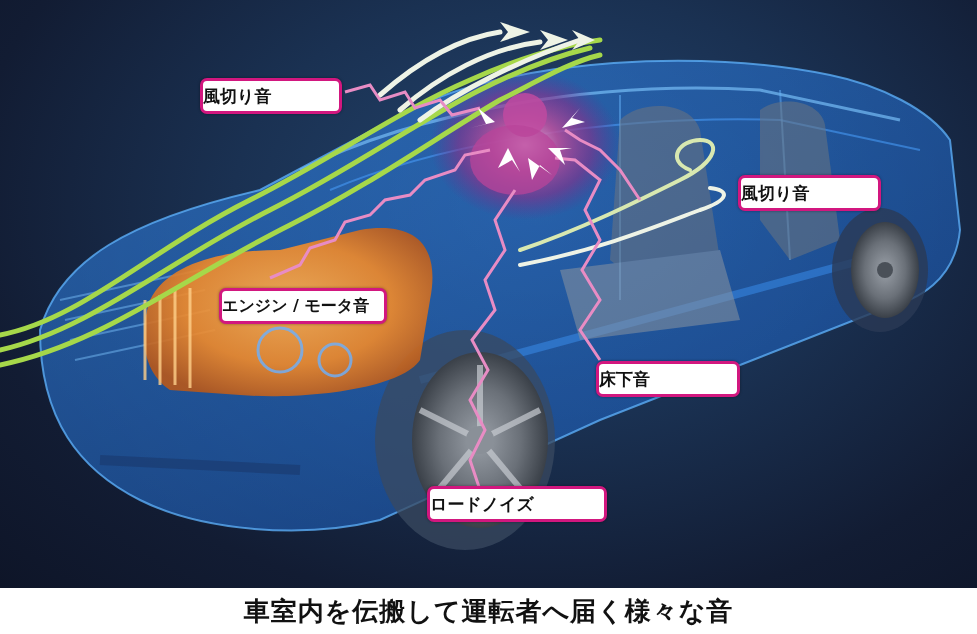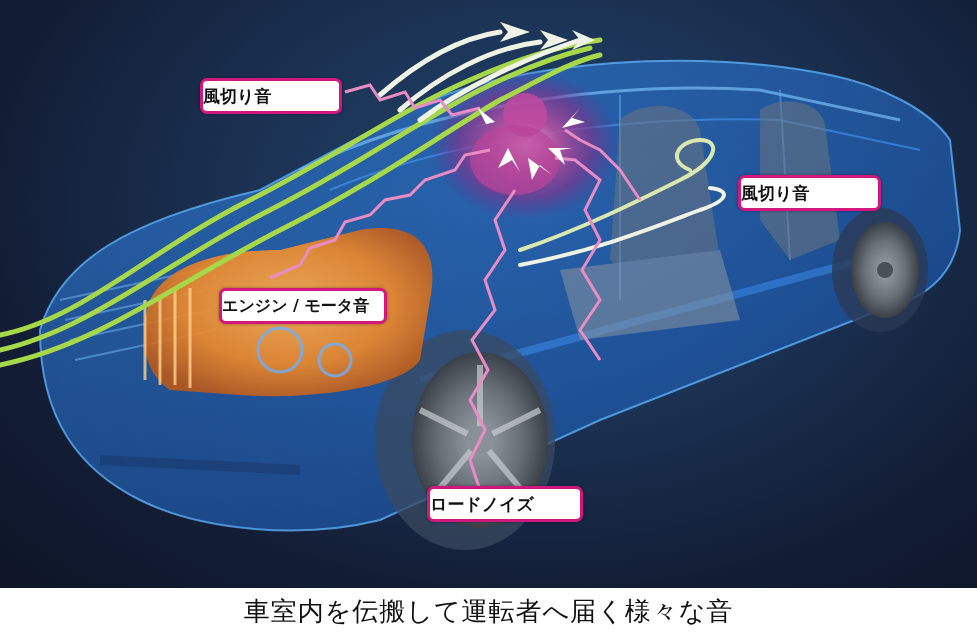--- a/index.html
+++ b/index.html
@@ -24,20 +24,21 @@
     box-shadow: 0 0 3px rgba(0,0,0,0.4);
   }
   #caption {
     position: absolute; left: 0; top: 588px; width: 977px; height: 46px;
     background: #ffffff;
     display: flex; align-items: center; justify-content: center;
     font-family: "DejaVu Sans", sans-serif;
     font-size: 26px;
     color: #111111;
     letter-spacing: 1px;
+    font-weight: bold;
   }
 </style>
 </head>
 <body>
 
 <div id="scene">
   <svg width="977" height="588" viewBox="0 0 977 588">
     <defs>
       <radialGradient id="driverGlow" cx="50%" cy="50%" r="50%">
         <stop offset="0%" stop-color="#f2b8e0" stop-opacity="0.95"></stop>
@@ -156,20 +157,23 @@
 
   <div class="label" style="left:200px; top:78px; width:142px; height:36px;">
     <span>風切り音</span>
   </div>
   <div class="label" style="left:738px; top:175px; width:143px; height:36px;">
     <span>風切り音</span>
   </div>
   <div class="label" style="left:195px; top:288px; width:168px; height:36px; font-size:16px;margin-left:24px;">
     <span>エンジン / モータ音</span>
   </div>
-  <div class="label" style="left:427px; top:486px; width:156px; height:36px;">
+  <div class="label" style="left:596px; top:361px; width:144px; height:36px;">
+    <span>床下音</span>
+  </div>
+  <div class="label" style="left:427px; top:486px; width:180px; height:36px;">
     <span>ロードノイズ</span>
   </div>
 </div>
 
 <div id="caption">
   <span>車室内を伝搬して運転者へ届く様々な音</span>
 </div>
 
 </body></html>

